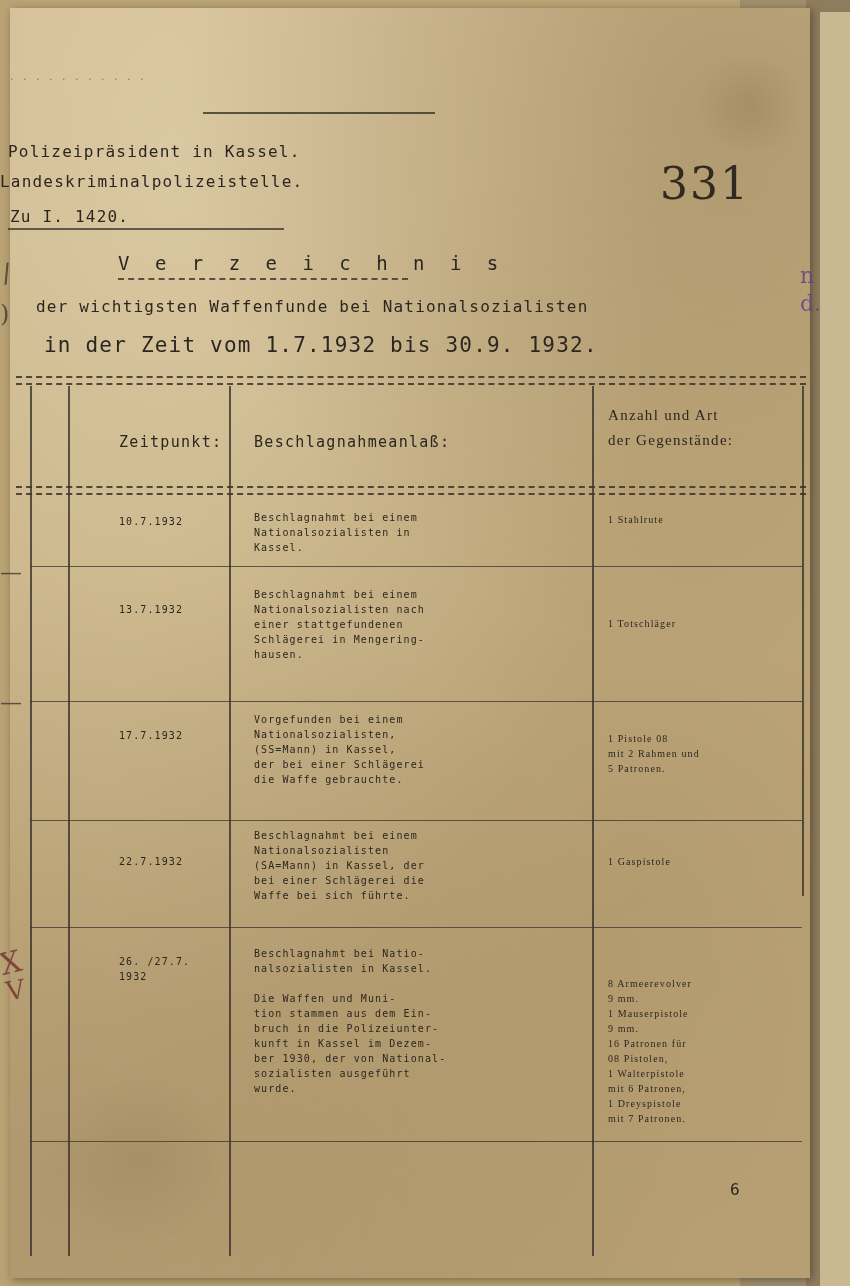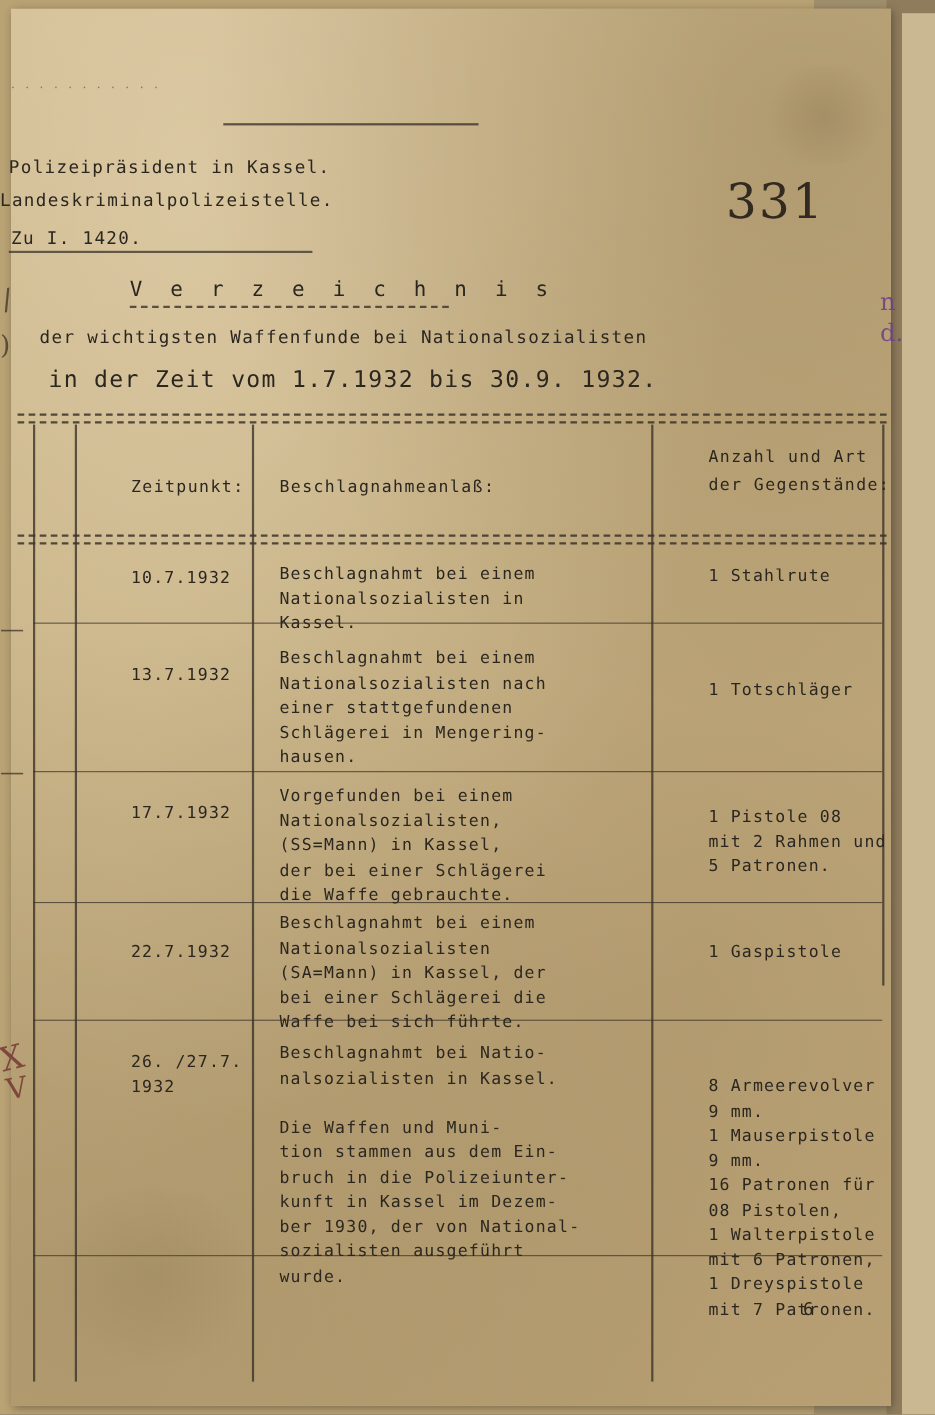--- a/index.html
+++ b/index.html
@@ -179,28 +179,28 @@
     width: 772px;
     height: 1px;
     background: #3b332a;
     opacity: 0.75;
   }
 
   .cell {
     position: absolute;
     font-family: "DejaVu Sans Mono", monospace;
     color: #2b2720;
-    font-size: 15px;
+    font-size: 10px;
     letter-spacing: 1.1px;
     line-height: 1.5;
     white-space: pre-line;
   }
   .col-date { left: 60px; width: 150px; margin-left: 43px; }
   .col-reason { left: 238px; width: 330px; }
-  .col-items { left: 628px; width: 205px; }
+  .col-items { left: 592px; width: 205px; font-family: Liberation Serif, serif; }
 
   .head {
     font-size: 15px;
     letter-spacing: 1.3px;
   }
 
   #page-num {
     position: absolute;
     left: 730px; top: 1180px;
     font-size: 16px;

